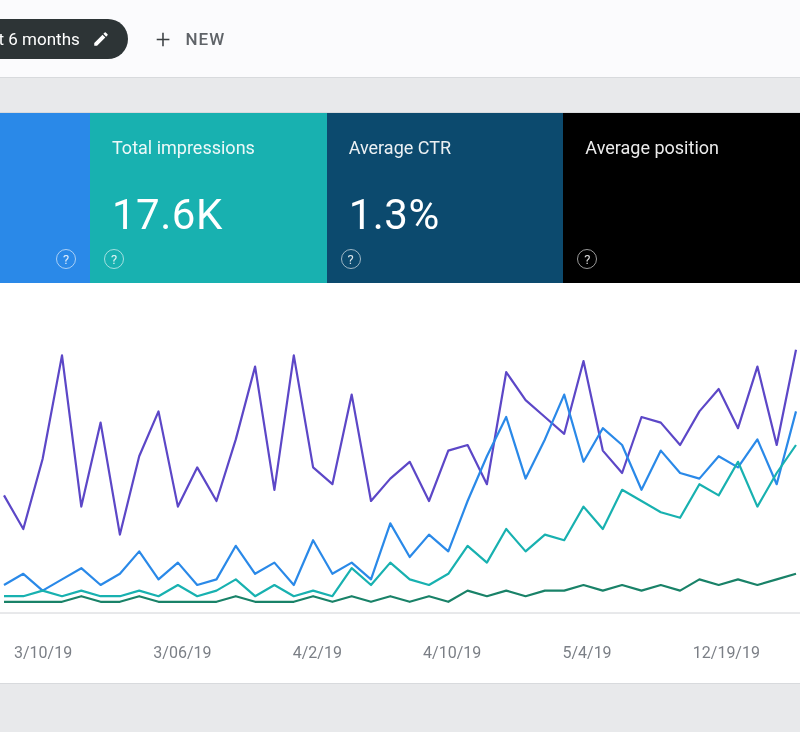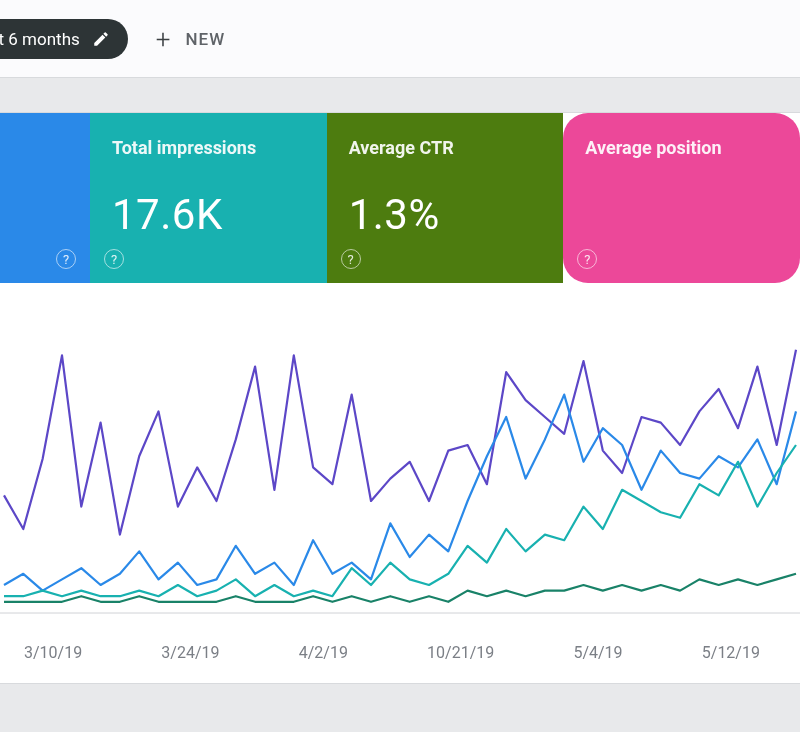--- a/index.html
+++ b/index.html
@@ -77,25 +77,25 @@
     position: relative;
     color: #fff;
     padding: 24px 22px 18px 22px;
     display: flex;
     flex-direction: column;
     justify-content: flex-start;
     cursor: pointer;
   }
   .metric.m0 { width: 90px; background: #2a89e8; } 
   .metric.m1 { flex: 1; background: #18b1b0; }
-  .metric.m2 { flex: 1; background: #4d7c0f; }
-  .metric.m3 { flex: 1; background: #ec4899; border-radius: 25px; }
+  .metric.m2 { flex: 1; background: #0c4a6e; }
+  .metric.m3 { flex: 1; background: #000000; }
   .metric-label {
     font-size: 18px;
-    font-weight: 700;
+    font-weight: 400;
     opacity: 0.92;
     margin-bottom: 14px;
   }
   .metric-value {
     font-size: 42px;
     font-weight: 400;
     letter-spacing: 0.5px;
     margin-top: 18px;
   }
   .help-ic {
@@ -120,21 +120,21 @@
     padding: 40px 0 0 0;
   }
   svg.chart {
     width: 100%;
     height: 300px;
     display: block;
   }
   .xaxis {
     display: flex;
     justify-content: space-between;
-    padding: 20px 40px 0 24px;
+    padding: 20px 40px 0 14px;
     color: #7b7f86;
     font-size: 16px;
     gap: 16px;
   }
   .xaxis span { white-space: nowrap; }
 </style>
 </head>
 <body>
 
 <div class="toolbar panel">
@@ -177,21 +177,21 @@
   <div class="chart-wrap">
     <svg class="chart" id="chart-svg" viewBox="0 0 800 300" preserveAspectRatio="none">
       <line x1="0" y1="290" x2="800" y2="290" stroke="#d0d2d6" stroke-width="1"></line>
     <path d="M4.0 172.4 L23.3 206.0 L42.6 136.0 L62.0 32.4 L81.3 183.6 L100.6 99.6 L119.9 211.6 L139.2 133.2 L158.5 88.4 L177.9 183.6 L197.2 144.4 L216.5 178.0 L235.8 116.4 L255.1 43.6 L274.4 166.8 L293.8 32.4 L313.1 144.4 L332.4 161.2 L351.7 71.6 L371.0 178.0 L390.3 155.6 L409.7 138.8 L429.0 178.0 L448.3 127.6 L467.6 122.0 L486.9 161.2 L506.2 49.2 L525.6 77.2 L544.9 94.0 L564.2 110.8 L583.5 38.0 L602.8 127.6 L622.1 150.0 L641.5 94.0 L660.8 99.6 L680.1 122.0 L699.4 88.4 L718.7 66.0 L738.0 105.2 L757.4 43.6 L776.7 122.0 L796.0 26.8 " fill="none" stroke="#5c47c7" stroke-width="2.2" stroke-linejoin="round"></path>
         <path d="M4.0 262.0 L23.3 250.8 L42.6 267.6 L62.0 256.4 L81.3 245.2 L100.6 262.0 L119.9 250.8 L139.2 228.4 L158.5 256.4 L177.9 239.6 L197.2 262.0 L216.5 256.4 L235.8 222.8 L255.1 250.8 L274.4 239.6 L293.8 262.0 L313.1 217.2 L332.4 250.8 L351.7 239.6 L371.0 256.4 L390.3 200.4 L409.7 234.0 L429.0 211.6 L448.3 228.4 L467.6 178.0 L486.9 133.2 L506.2 94.0 L525.6 155.6 L544.9 116.4 L564.2 71.6 L583.5 138.8 L602.8 105.2 L622.1 122.0 L641.5 166.8 L660.8 127.6 L680.1 150.0 L699.4 155.6 L718.7 133.2 L738.0 144.4 L757.4 116.4 L776.7 161.2 L796.0 88.4 " fill="none" stroke="#2a89e8" stroke-width="2.2" stroke-linejoin="round"></path>
         <path d="M4.0 273.2 L23.3 273.2 L42.6 267.6 L62.0 273.2 L81.3 267.6 L100.6 273.2 L119.9 273.2 L139.2 267.6 L158.5 273.2 L177.9 262.0 L197.2 273.2 L216.5 267.6 L235.8 256.4 L255.1 273.2 L274.4 262.0 L293.8 273.2 L313.1 267.6 L332.4 273.2 L351.7 245.2 L371.0 262.0 L390.3 239.6 L409.7 256.4 L429.0 262.0 L448.3 250.8 L467.6 222.8 L486.9 239.6 L506.2 206.0 L525.6 228.4 L544.9 211.6 L564.2 217.2 L583.5 183.6 L602.8 206.0 L622.1 166.8 L641.5 178.0 L660.8 189.2 L680.1 194.8 L699.4 161.2 L718.7 172.4 L738.0 138.8 L757.4 183.6 L776.7 150.0 L796.0 122.0 " fill="none" stroke="#18b1b0" stroke-width="2.2" stroke-linejoin="round"></path>
         <path d="M4.0 278.8 L23.3 278.8 L42.6 278.8 L62.0 278.8 L81.3 273.2 L100.6 278.8 L119.9 278.8 L139.2 273.2 L158.5 278.8 L177.9 278.8 L197.2 278.8 L216.5 278.8 L235.8 273.2 L255.1 278.8 L274.4 278.8 L293.8 278.8 L313.1 273.2 L332.4 278.8 L351.7 273.2 L371.0 278.8 L390.3 273.2 L409.7 278.8 L429.0 273.2 L448.3 278.8 L467.6 267.6 L486.9 273.2 L506.2 267.6 L525.6 273.2 L544.9 267.6 L564.2 267.6 L583.5 262.0 L602.8 267.6 L622.1 262.0 L641.5 267.6 L660.8 262.0 L680.1 267.6 L699.4 256.4 L718.7 262.0 L738.0 256.4 L757.4 262.0 L776.7 256.4 L796.0 250.8 " fill="none" stroke="#198268" stroke-width="2.2" stroke-linejoin="round"></path>
       </svg>
     <div class="xaxis" id="xaxis">
         <span>3/10/19</span>
-        <span>3/24/19</span>
+        <span>3/06/19</span>
         <span>4/2/19</span>
-        <span>10/21/19</span>
+        <span>4/10/19</span>
         <span>5/4/19</span>
-        <span>5/12/19</span>
+        <span>12/19/19</span>
       </div>
   </div>
 
 </div>
 
 </body></html>

